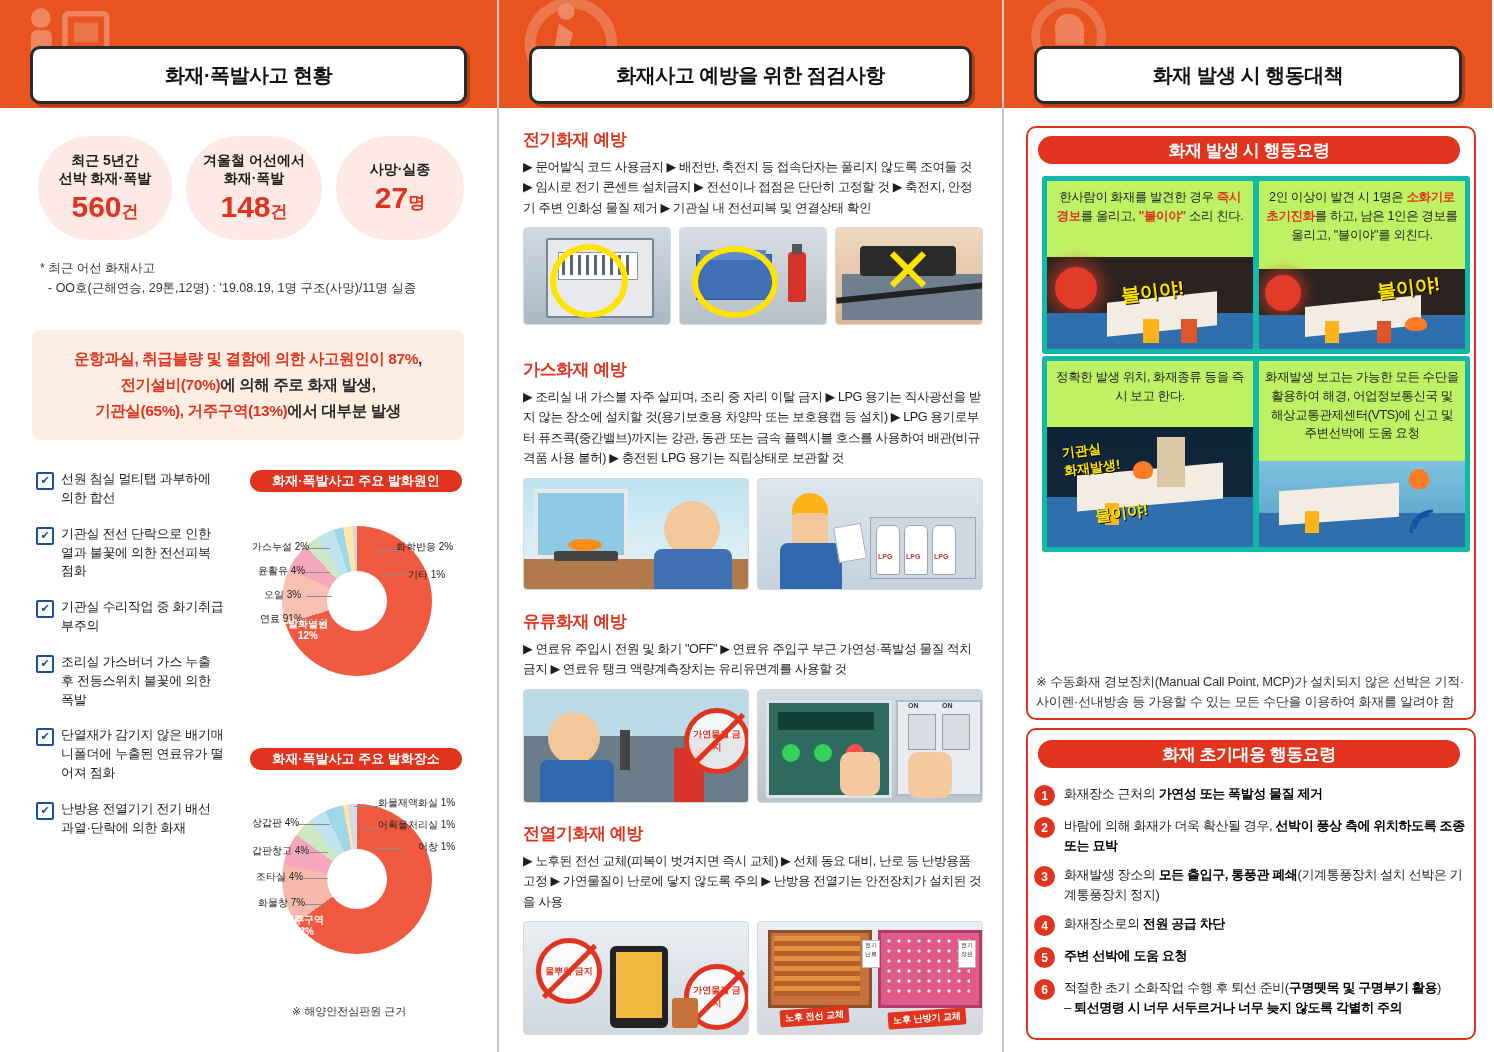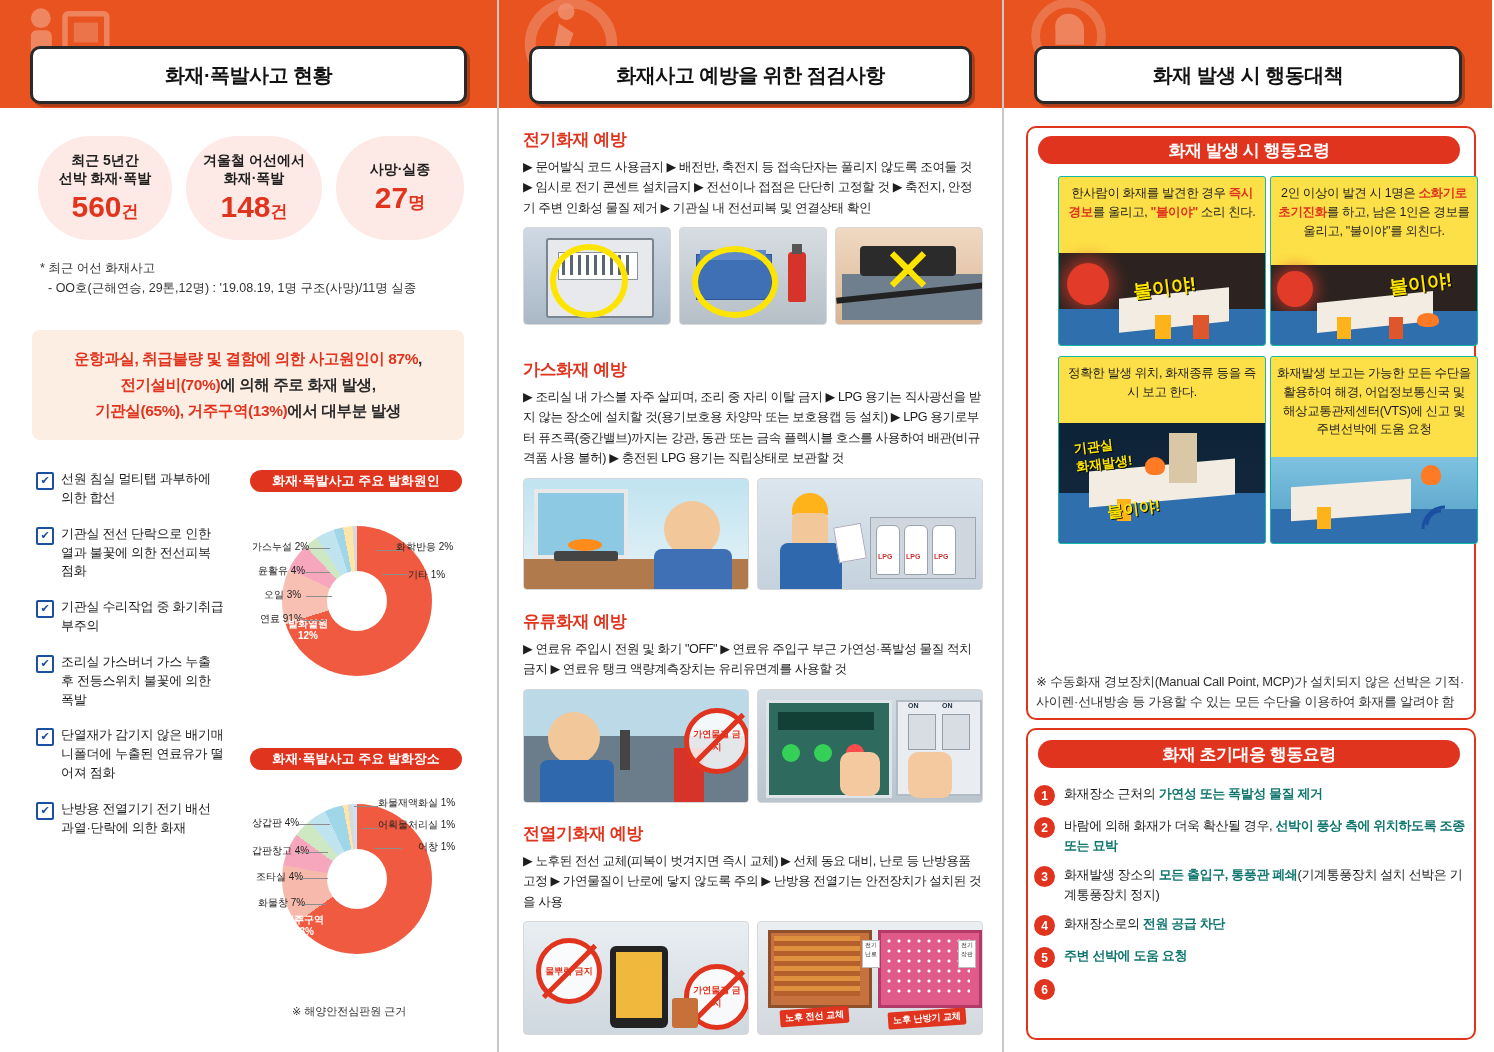--- a/index.html
+++ b/index.html
@@ -101,30 +101,30 @@
   .no-sign{position:absolute;border:5px solid #e1341e;border-radius:50%;display:flex;align-items:center;justify-content:center;color:#e1341e;font-size:9px;font-weight:bold;text-align:center;background:rgba(255,255,255,.82);}
   .no-sign::after{content:"";position:absolute;width:130%;height:5px;background:#e1341e;transform:rotate(-45deg);}
   .tag{position:absolute;background:#e1341e;color:#fff;font-size:9px;font-weight:bold;padding:2px 5px;border-radius:2px;transform:rotate(-4deg);}
 
   
   .p3box{position:absolute;left:22px;width:446px;border:2px solid #e1341e;border-radius:10px;background:#fff;}
   .p3title{
     position:absolute;left:34px;width:422px;height:28px;background:#e1341e;border-radius:14px;
     color:#fff;font-size:17px;font-weight:bold;display:flex;align-items:center;justify-content:center;letter-spacing:-0.5px;
   }
-  .cell{position:absolute;border:1px solid #14b8a6;border-radius:3px;overflow:hidden;background:#fde047;margin-left:16px;}
+  .cell{position:absolute;border:5px solid #14b8a6;border-radius:3px;overflow:hidden;background:#bef264;}
   .cell .cap{font-size:12.5px;color:#1d1d1d;line-height:1.5;text-align:center;padding:7px 6px 4px;letter-spacing:-0.4px;}
   .cell .cap b{color:#e1341e;}
   .scene{position:absolute;left:0;right:0;bottom:0;}
   .foot-note{position:absolute;left:32px;width:428px;font-size:13px;color:#333;line-height:1.55;letter-spacing:-0.3px;}
   .steps{position:absolute;left:30px;width:436px;}
   .step{display:flex;gap:9px;margin-bottom:10px;align-items:flex-start;}
   .num{flex:0 0 auto;width:21px;height:21px;border-radius:50%;background:#e1341e;color:#fff;font-size:12px;font-weight:bold;display:flex;align-items:center;justify-content:center;margin-top:1px;}
   .stx{font-size:13px;color:#1d1d1d;line-height:1.5;letter-spacing:-0.4px;}
-  .stx b{color:#0f766e;margin-top:20px;}
+  .stx b{color:#000000;margin-top:20px;}
   .shout{position:absolute;color:#fff;font-weight:bold;font-size:19px;text-shadow:1px 1px 0 #000;transform:rotate(-7deg);}
   .shout.y{color:#ffe400;}
 </style>
 </head>
 <body>
 
 <div class="page">
 
   <div class="panel panel1">
     <div class="photo-bottom"></div>
@@ -472,16 +472,17 @@
       <div class="step">
         <div class="num">4</div>
         <div class="stx">화재장소로의 <b>전원 공급 차단</b></div>
       </div>
       <div class="step">
         <div class="num">5</div>
         <div class="stx"><b>주변 선박에 도움 요청</b></div>
       </div>
       <div class="step">
         <div class="num">6</div>
+        <div class="stx">적절한 초기 소화작업 수행 후 퇴선 준비(<b>구명뗏목 및 구명부기 활용</b>)<br>– <b>퇴선명령 시 너무 서두르거나 너무 늦지 않도록 각별히 주의</b></div>
       </div>
     </div>
   </div>
 </div>
 
 </body></html>

